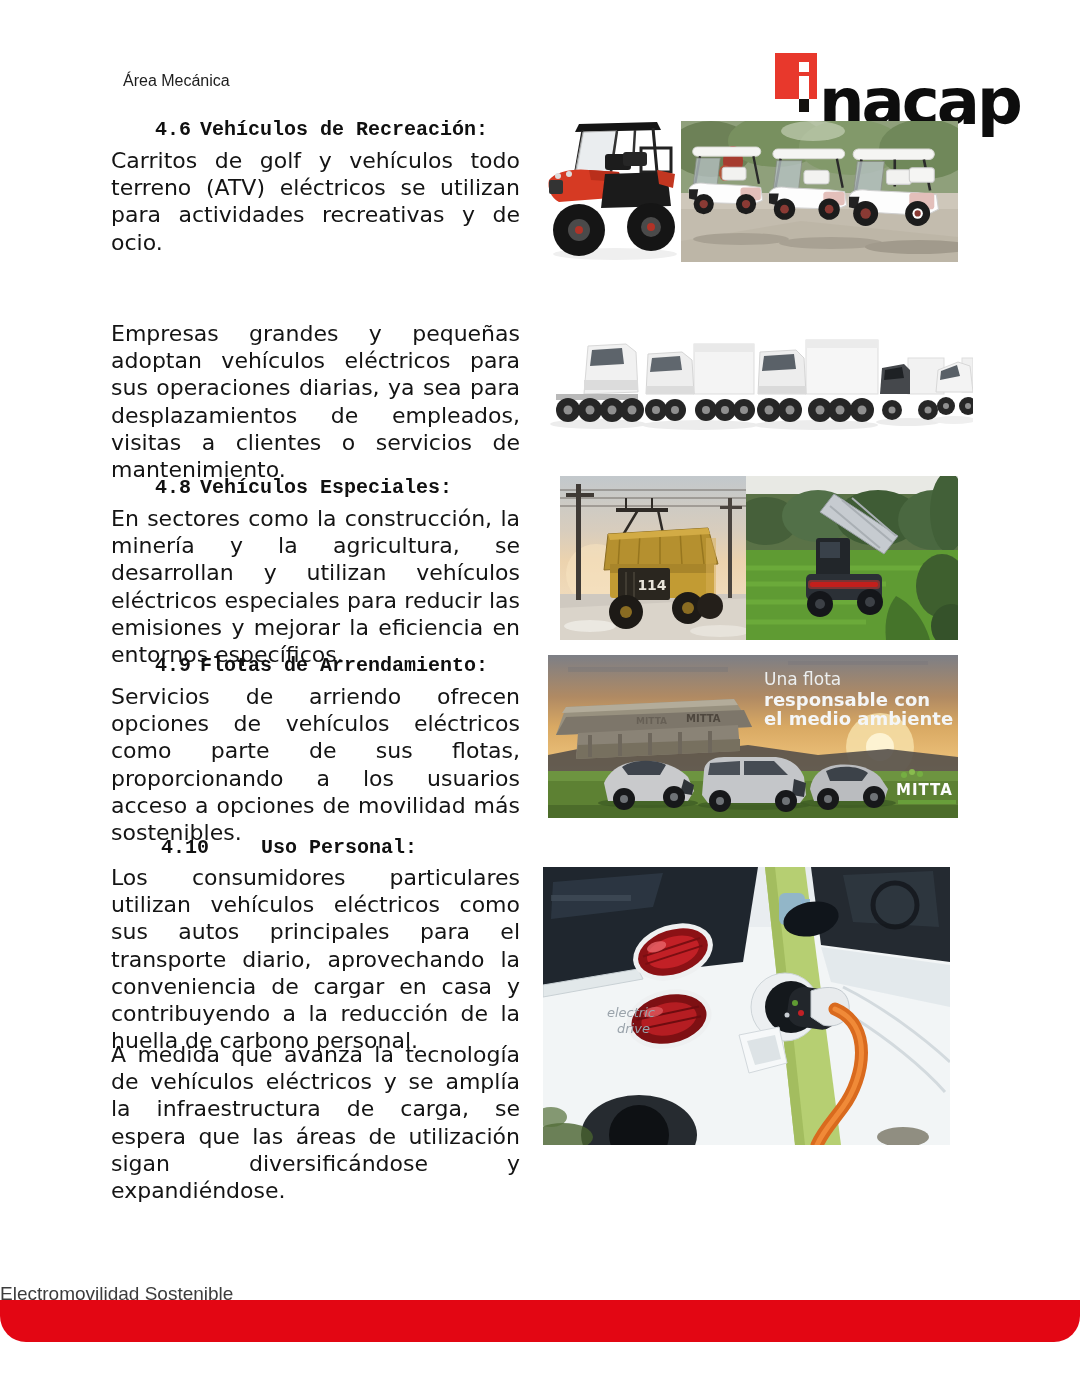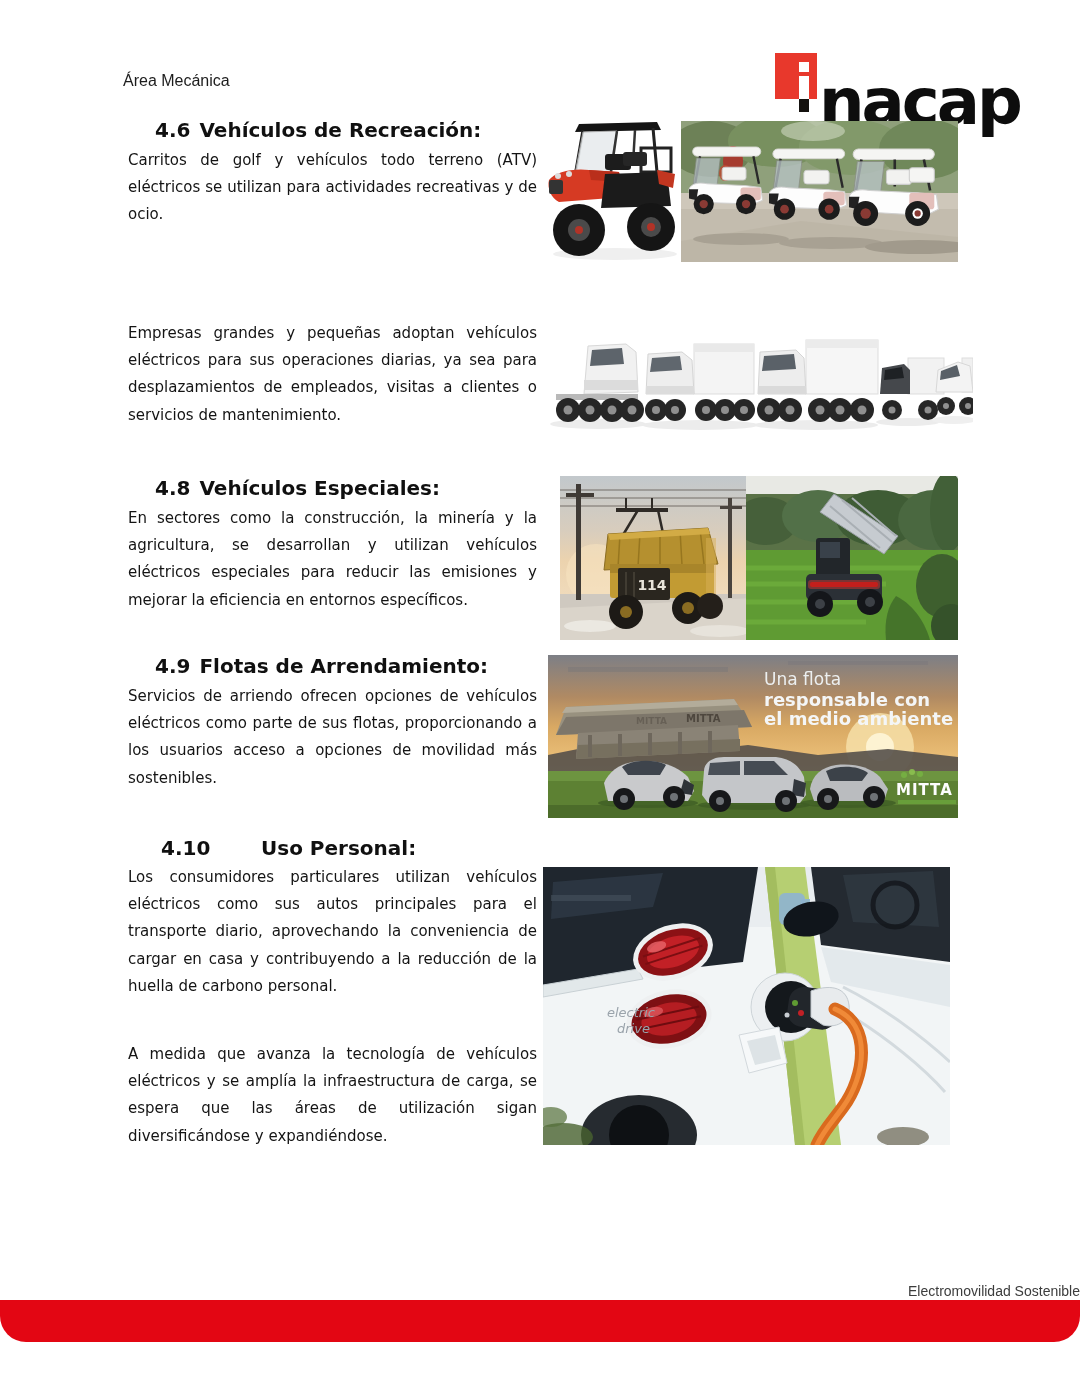--- a/index.html
+++ b/index.html
@@ -12,30 +12,30 @@
     font-family:"Liberation Sans",sans-serif;}
   .logo{position:absolute;left:775px;top:53px;width:200px;height:64px;}
   .logo-square{position:absolute;left:0;top:0;width:42px;height:46px;background:#e8382c;}
   .logo-dot{position:absolute;left:24px;top:9px;width:10px;height:10px;background:#ffffff;}
   .logo-stem{position:absolute;left:24px;top:23px;width:10px;height:23px;background:#ffffff;}
   .logo-foot{position:absolute;left:24px;top:46px;width:10px;height:13px;background:#15120f;}
   .logo-text{position:absolute;left:44px;top:-11px;font-size:64px;font-weight:800;
     letter-spacing:-3px;color:#0d0d0d;line-height:1.9;}
   
   .h{position:absolute;left:123px;width:430px;font-size:20px;font-weight:bold;color:#101010;
-    white-space:nowrap;}
+    white-space:nowrap;font-family:Liberation Mono, monospace;}
   .h .num{display:inline-block;margin-left:32px;}
   .h .num.wide{width:100px;margin-left:38px;}
   .h .ttl{margin-left:9px;}
   .h .num.wide + .ttl{margin-left:0;}
-  .b{position:absolute;left:128px;width:409px;font-size:15px;line-height:27.2px;
+  .b{position:absolute;left:111px;width:409px;font-size:22px;line-height:27.2px;
     text-align:justify;color:#141414;}
   
-  .footer-title{position:absolute;left:0;top:1283px;width:1080px;text-align:right;
-    font-size:14px;color:#3c3c3c;font-family:"Liberation Sans",sans-serif;}
+  .footer-title{position:absolute;left:0;top:1283px;width:1080px;text-align:left;
+    font-size:19px;color:#3c3c3c;font-family:"Liberation Sans",sans-serif;}
   .page-number{position:absolute;top:1303px;right:126px;font-size:20px;color:#2b2b2b;
     font-family:"Liberation Sans",sans-serif;}
   .bottom-bar{position:absolute;left:0;bottom:0;width:1080px;height:42px;background:#e30613;}
   
   .img{position:absolute;}
   .img svg{display:block;width:100%;height:100%;}
   #img-atv{left:545px;top:114px;width:140px;height:150px;}
   #img-golf{left:681px;top:121px;width:277px;height:141px;}
   #img-trucks{left:548px;top:332px;width:425px;height:103px;}
   #img-mining{left:553px;top:476px;width:193px;height:164px;padding-left:7px;}

